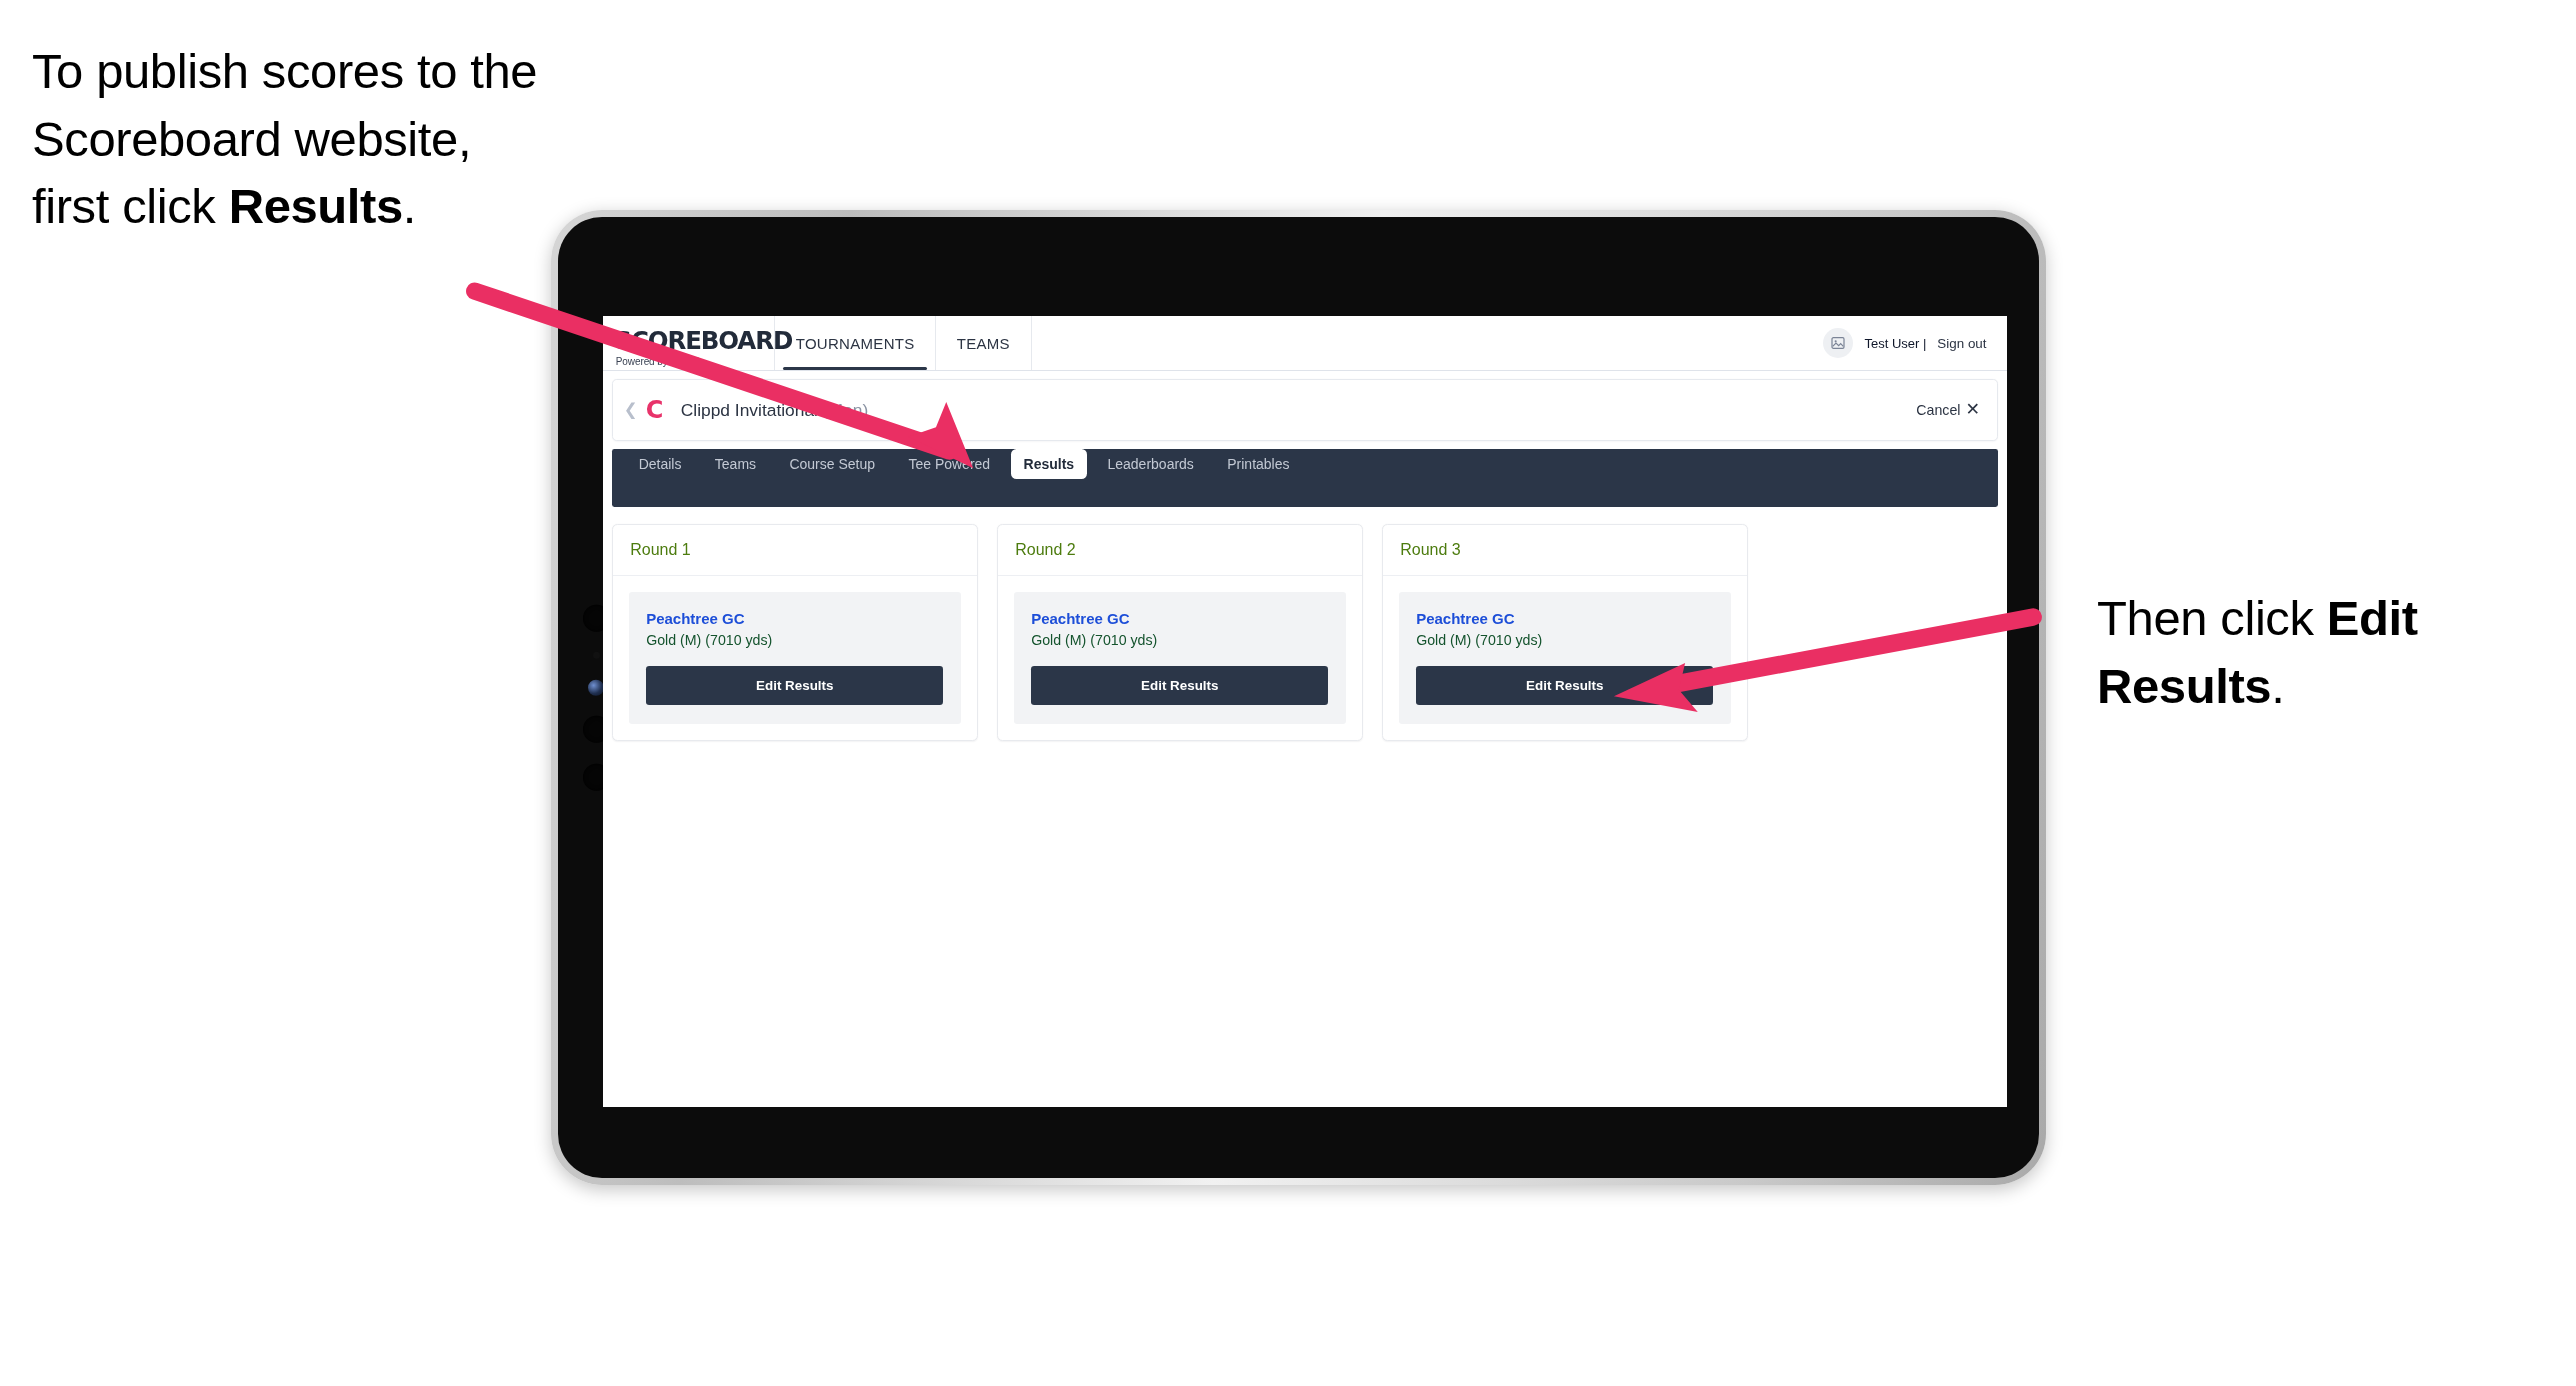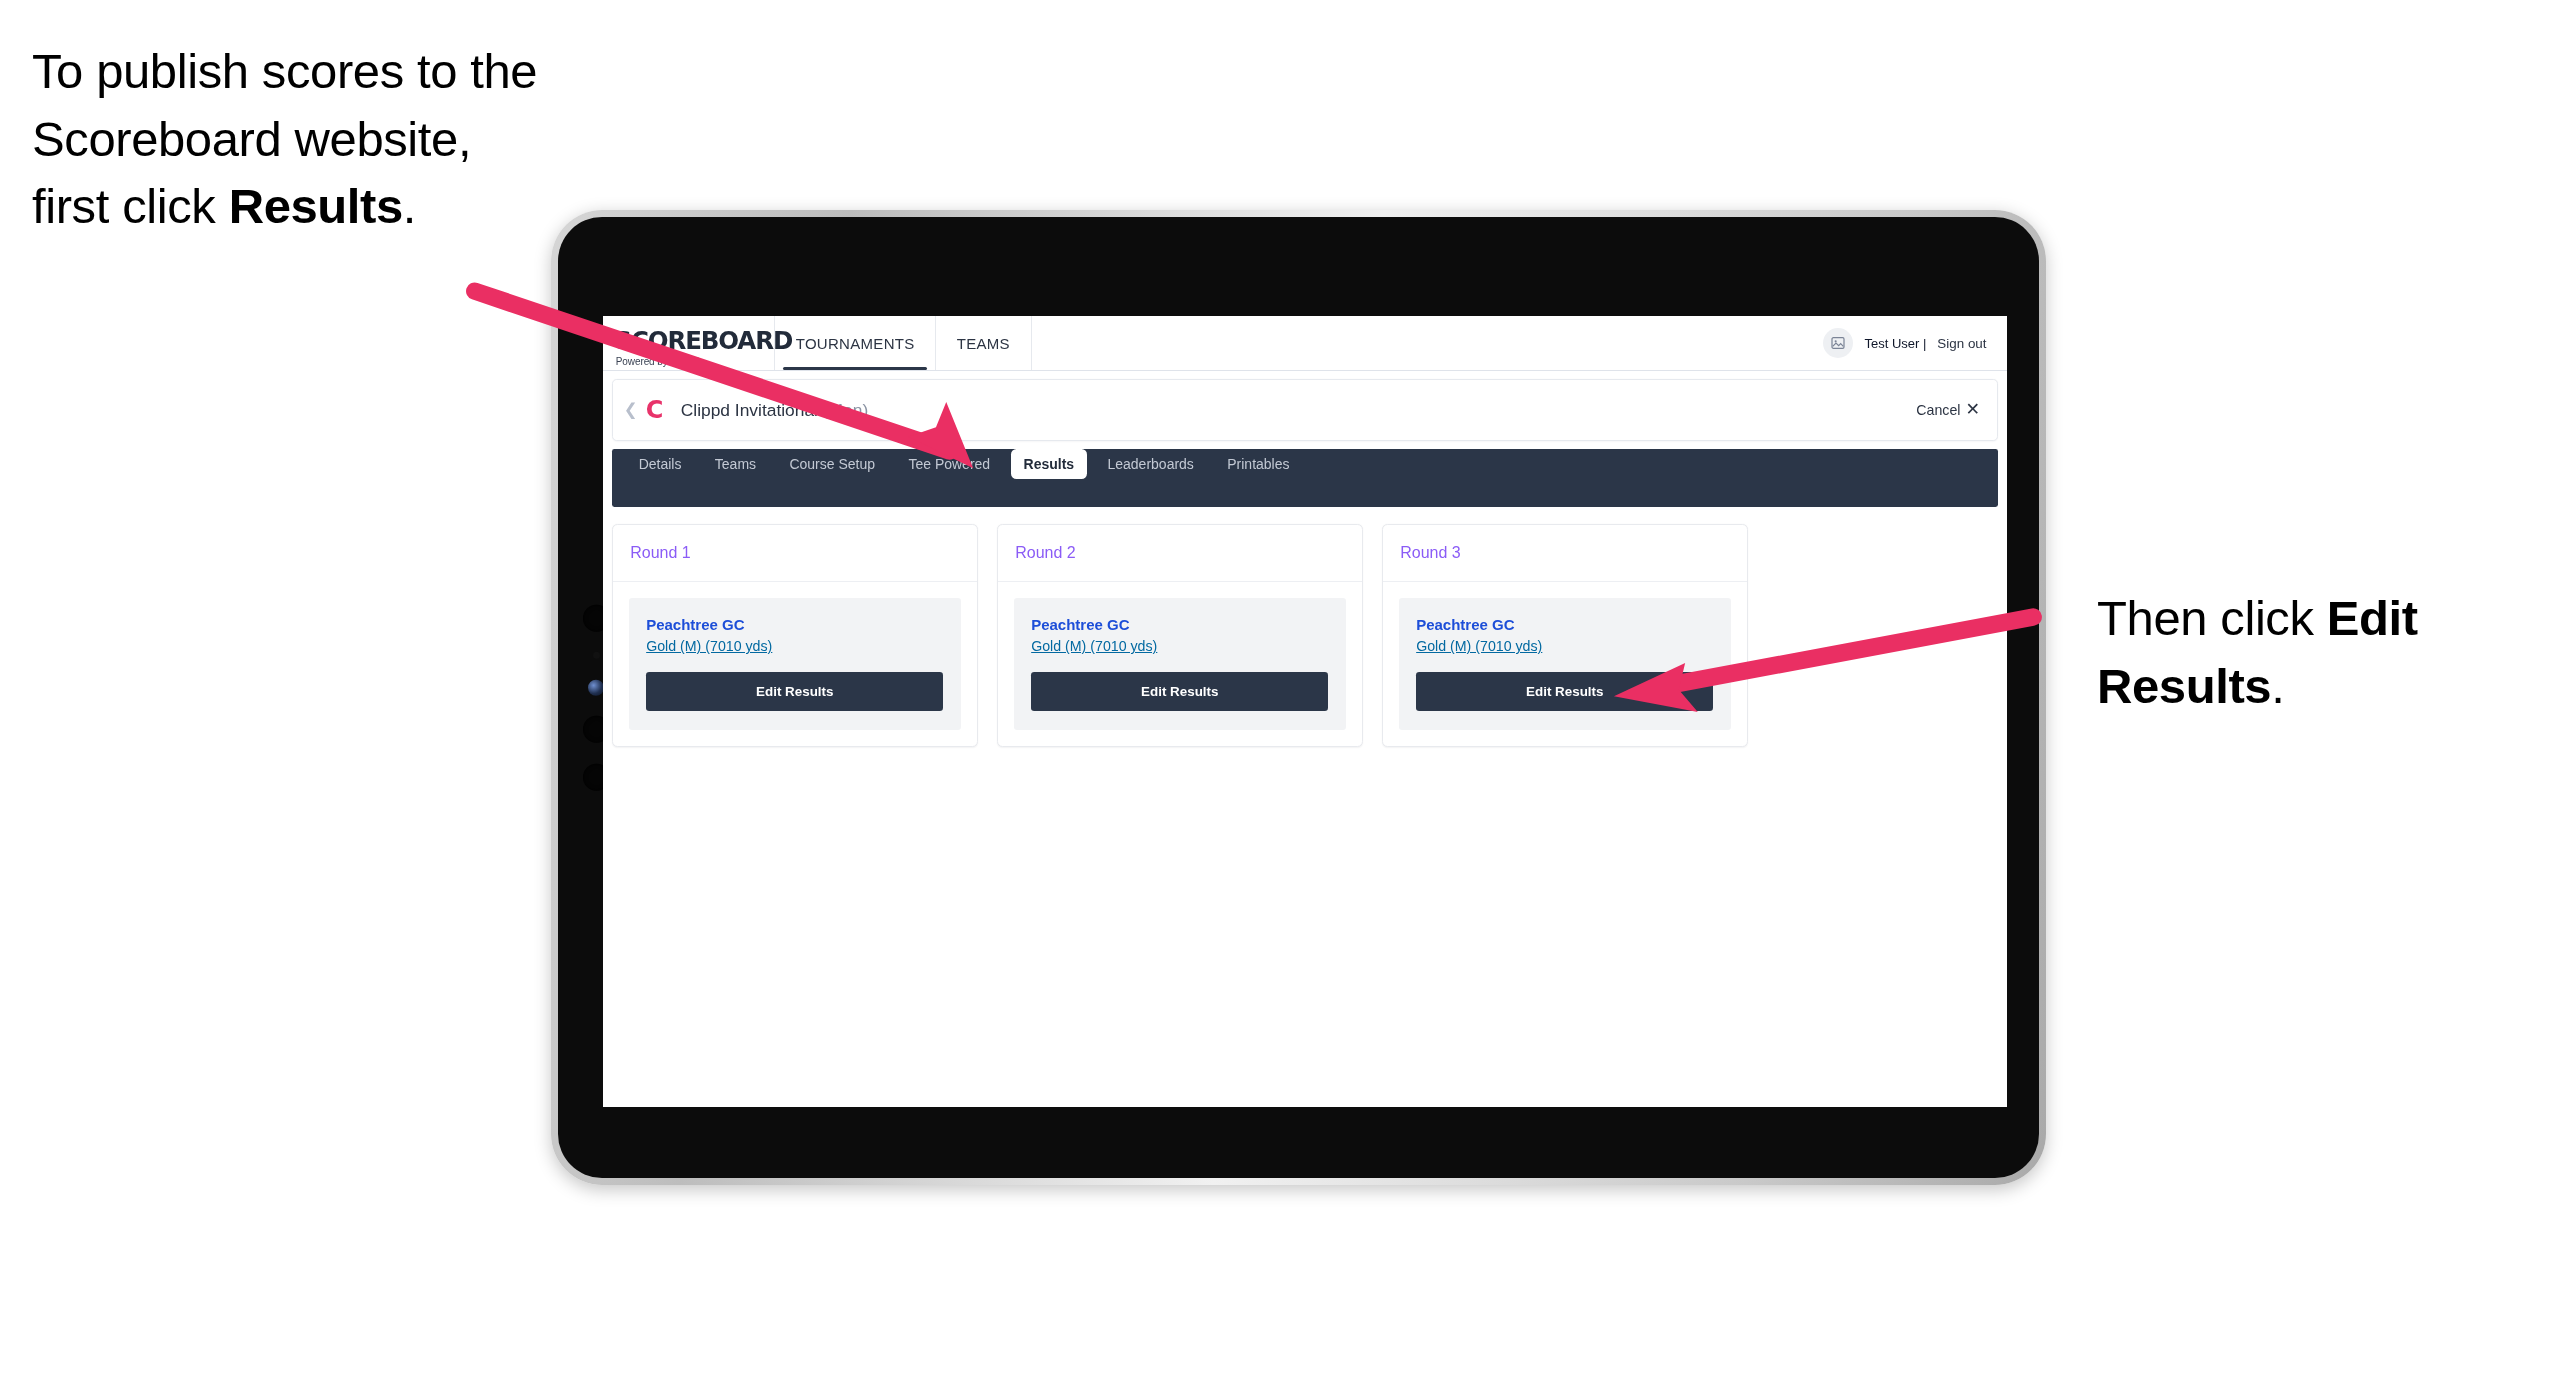--- a/index.html
+++ b/index.html
@@ -217,45 +217,44 @@
   }
   .round-card {
     width: 366px;
     background: #ffffff;
     border: 0.8px solid #e8eaee;
     border-radius: 5.5px;
     box-shadow: 0 0.8px 1.6px rgba(16,24,40,.05);
     overflow: hidden;
   }
   .round-card-header {
-    height: 57px;
+    height: 51px;
     display: flex;
     align-items: center;
     padding: 0 17.4px;
     font-size: 16px;
-    color: #8b5cf6;
+    color: #4d7c0f;
     border-bottom: 0.8px solid #edeff3;
   }
   .round-card-body { padding: 16px; }
   .course-panel {
     background: #f2f3f5;
     border-radius: 3.2px;
     padding: 17.4px 17.4px 19px 17.4px;
   }
   .course-name {
     font-size: 15px;
     font-weight: 700;
     color: #1d4ed8;
     margin-bottom: 5.5px;
   }
   .course-tee {
     font-size: 14.2px;
-    color: #0369a1;
+    color: #14532d;
     margin-bottom: 17.4px;
-    text-decoration: underline;
   }
   .edit-results-button {
     width: 100%;
     background: #2b3648;
     color: #ffffff;
     font-size: 13.4px;
     font-weight: 700;
     text-align: center;
     padding: 12px 0;
     border-radius: 3.2px;

